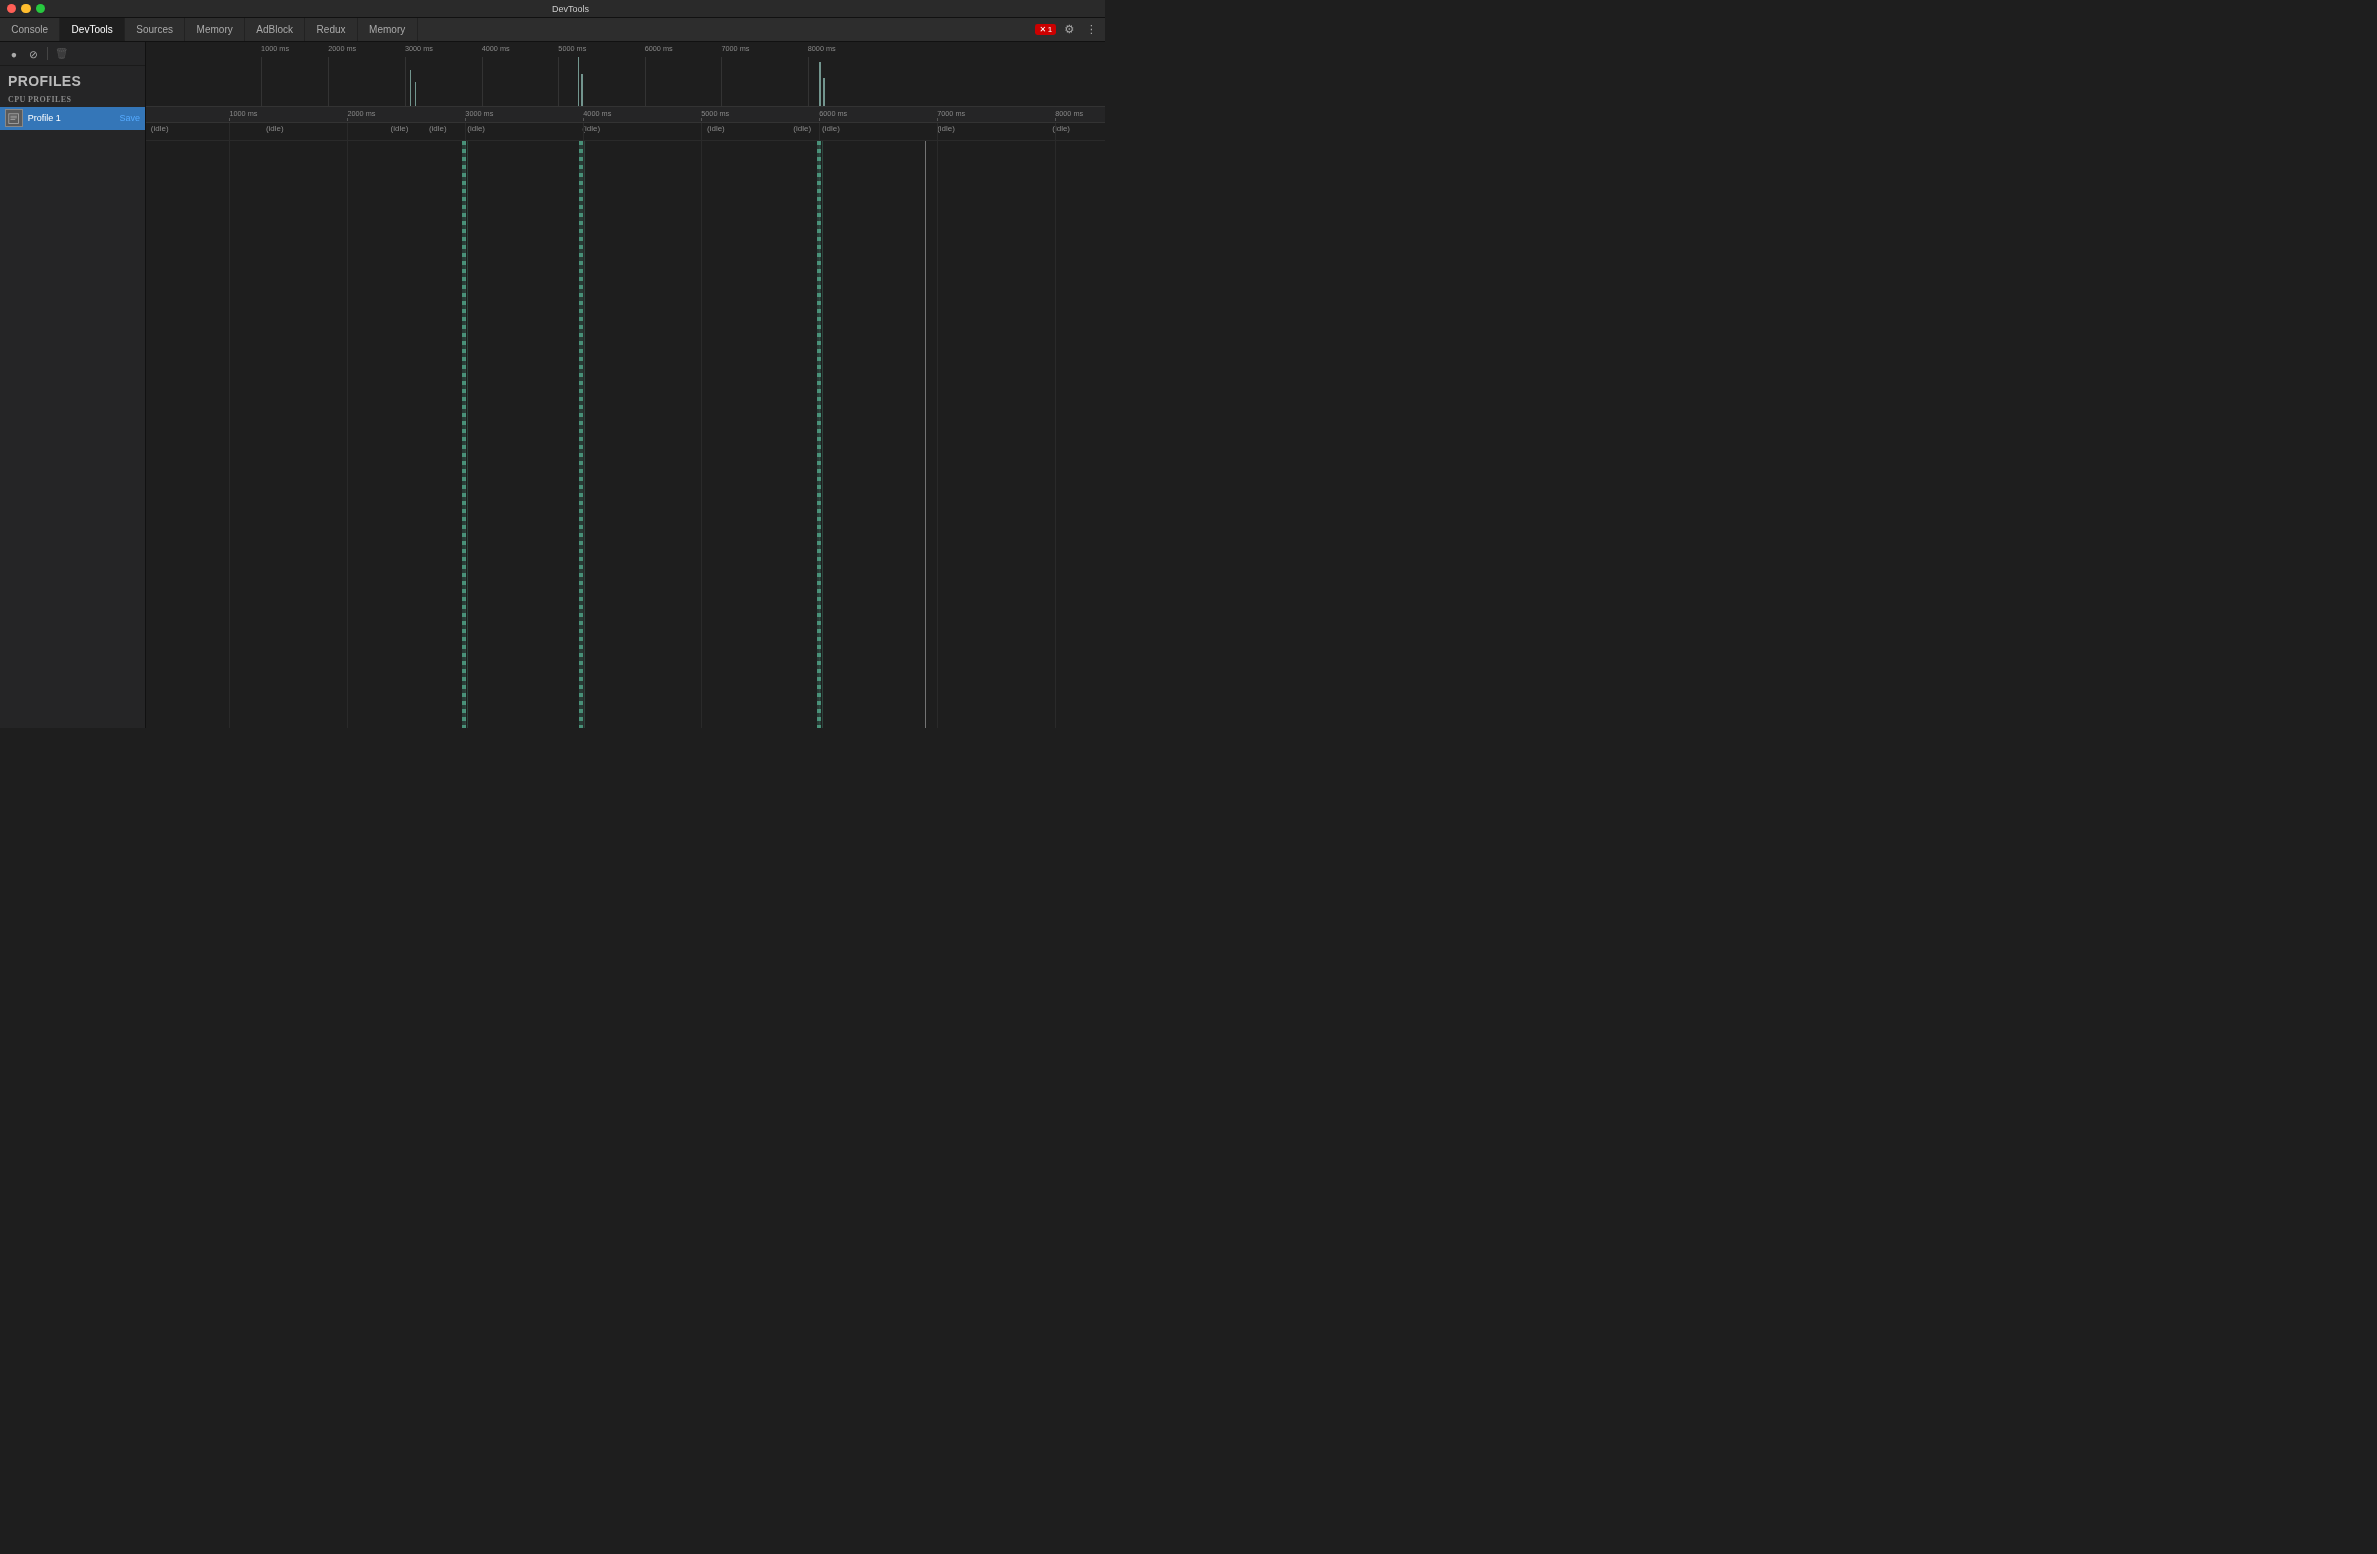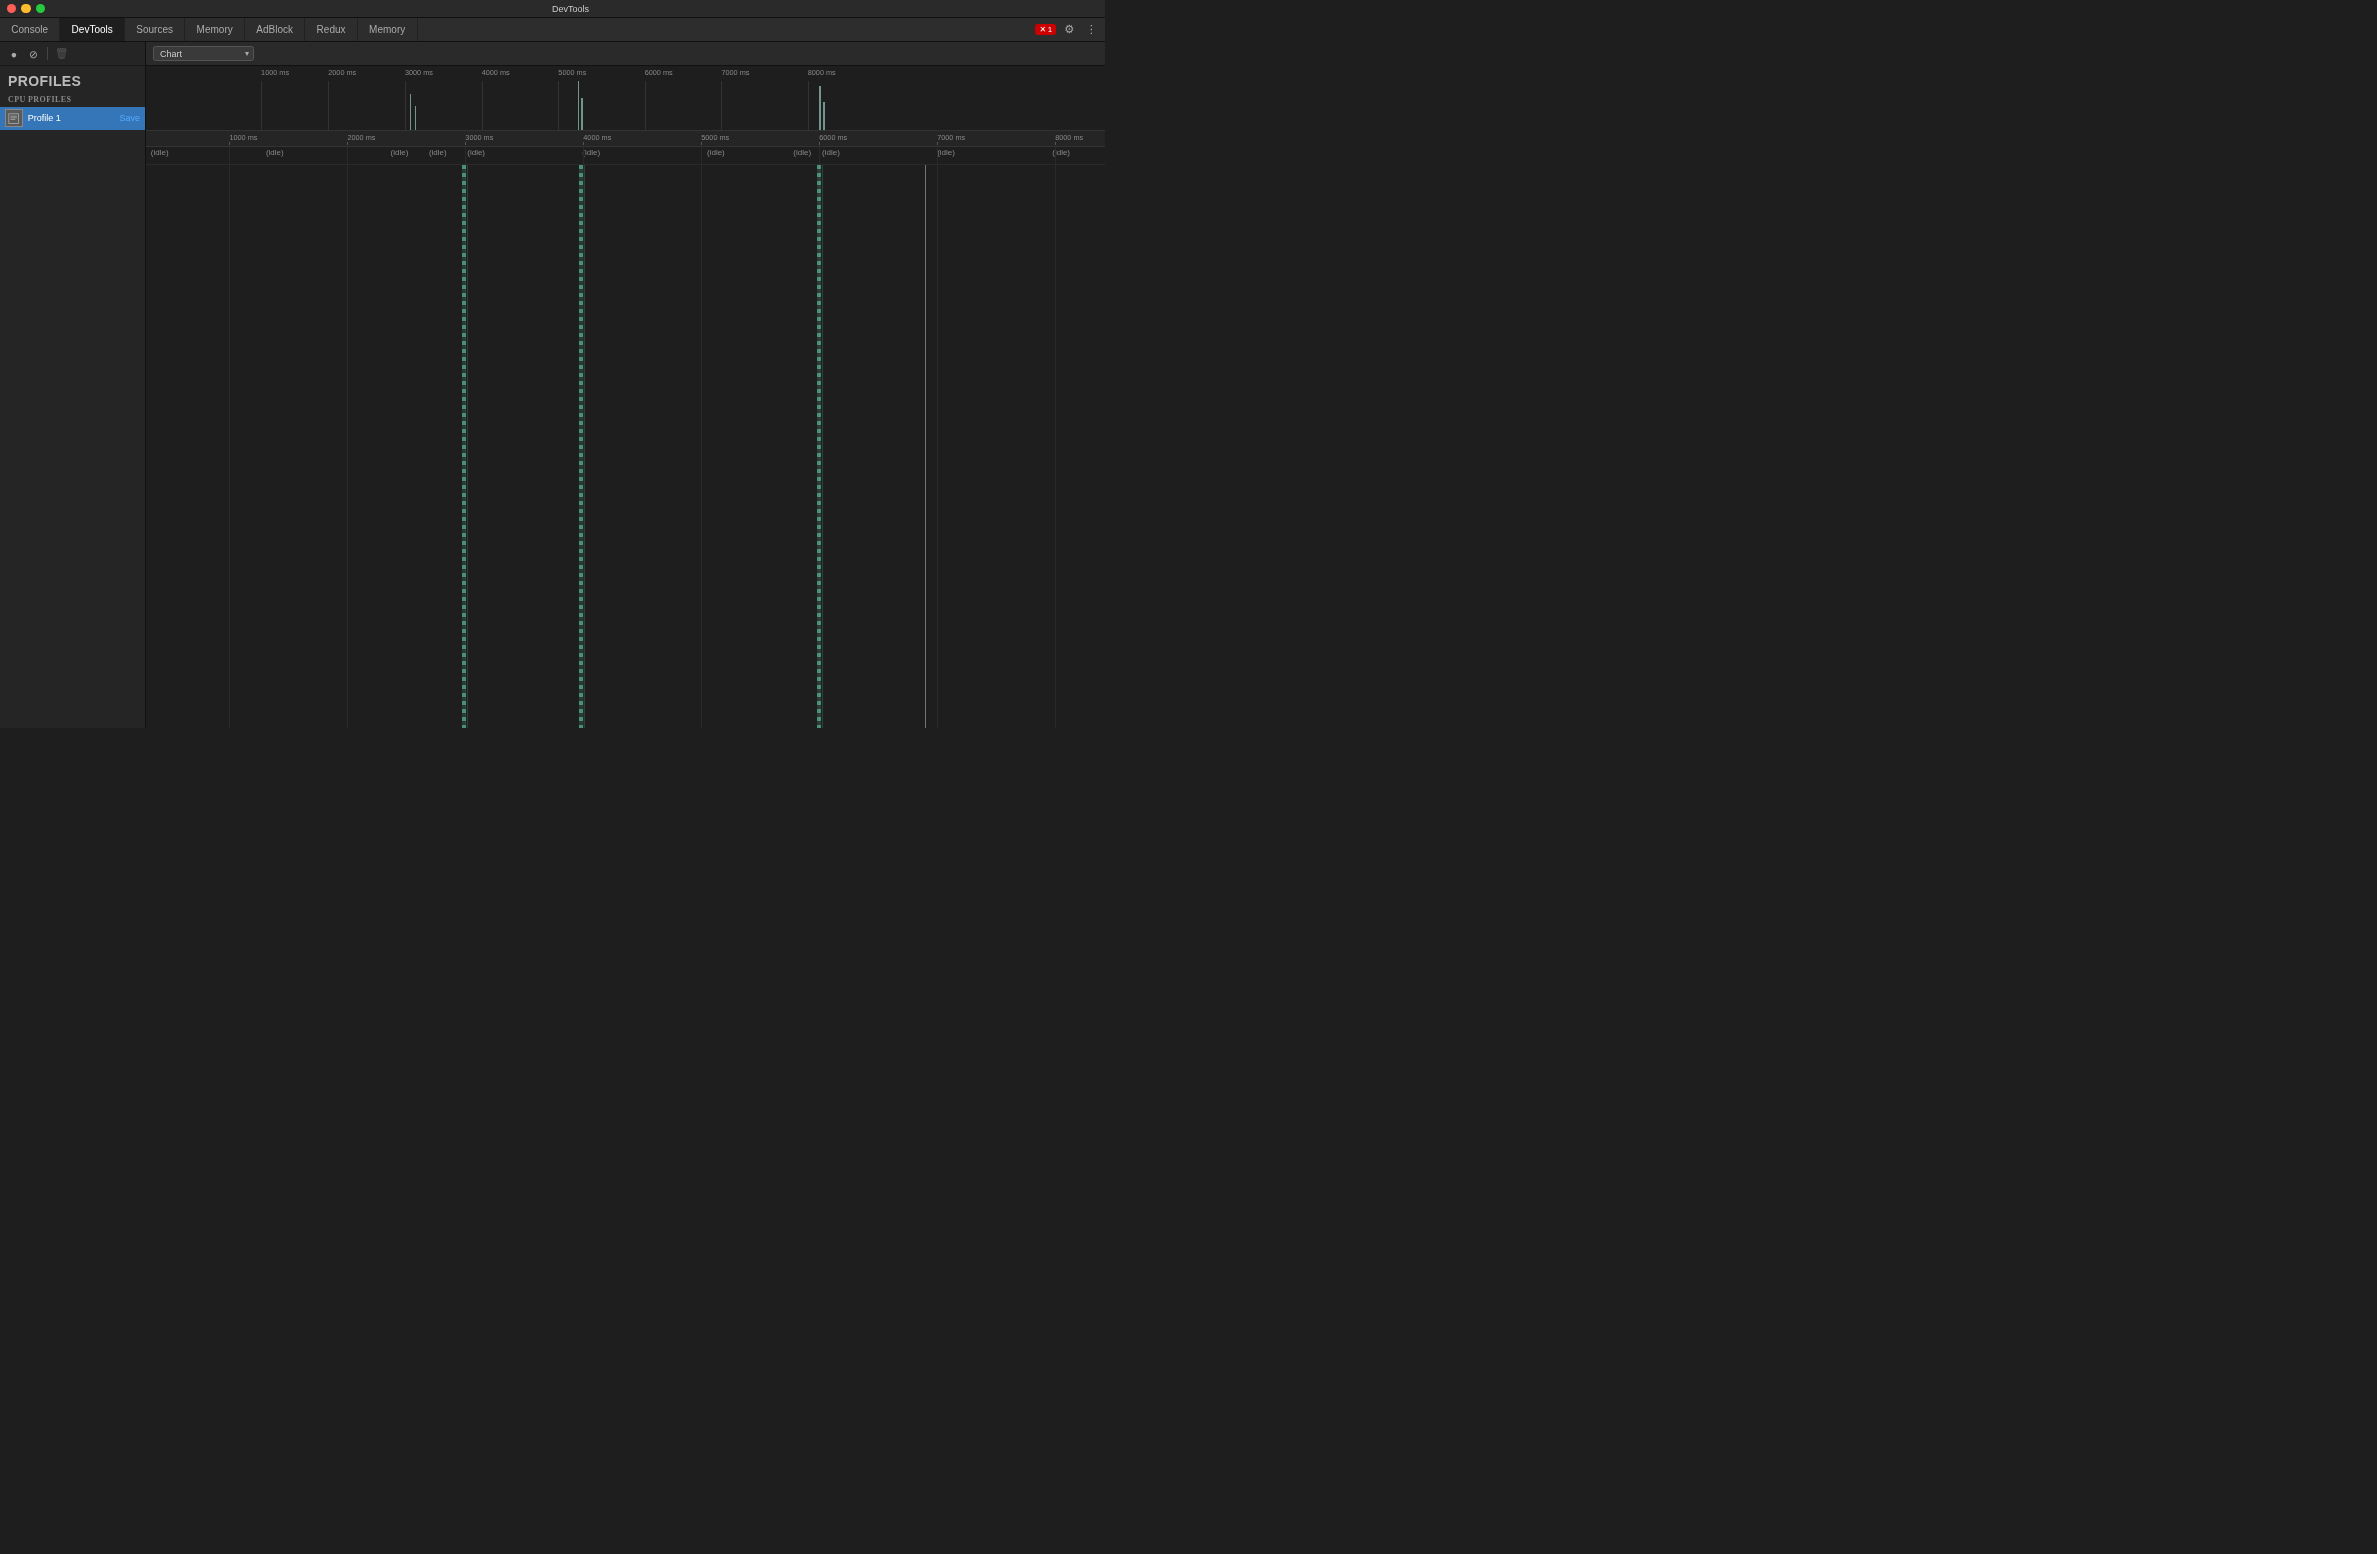--- a/index.html
+++ b/index.html
@@ -318,29 +318,20 @@
           <line x1="3" y1="8" x2="9" y2="8" stroke="#aaa" stroke-width="1"></line>
         </svg>
       </div>
       <span class="profile-name">Profile 1</span>
       <span class="profile-save">Save</span>
     </div>
   </div>
 
   <div class="content">
 
-    <div class="chart-toolbar">
-      <div class="chart-select-wrap">
-        <select class="chart-select">
-          <option>Chart</option>
-          <option>Heavy (Bottom Up)</option>
-          <option>Tree (Top Down)</option>
-        </select>
-      </div>
-    </div>
 
     <div class="timeline-overview" id="timelineOverview">
 
     <div style="position: absolute; top: 1.6px; left: 12%; color: rgb(136, 136, 136); font-size: 7.3px;">1000 ms</div>
         <div style="position: absolute; top: 14.6px; left: 12%; width: 0.8px; height: 50px; background: rgb(51, 51, 51);"></div>
         <div style="position: absolute; top: 1.6px; left: 19%; color: rgb(136, 136, 136); font-size: 7.3px;">2000 ms</div>
         <div style="position: absolute; top: 14.6px; left: 19%; width: 0.8px; height: 50px; background: rgb(51, 51, 51);"></div>
         <div style="position: absolute; top: 1.6px; left: 27%; color: rgb(136, 136, 136); font-size: 7.3px;">3000 ms</div>
         <div style="position: absolute; top: 14.6px; left: 27%; width: 0.8px; height: 50px; background: rgb(51, 51, 51);"></div>
         <div style="position: absolute; top: 1.6px; left: 35%; color: rgb(136, 136, 136); font-size: 7.3px;">4000 ms</div>

